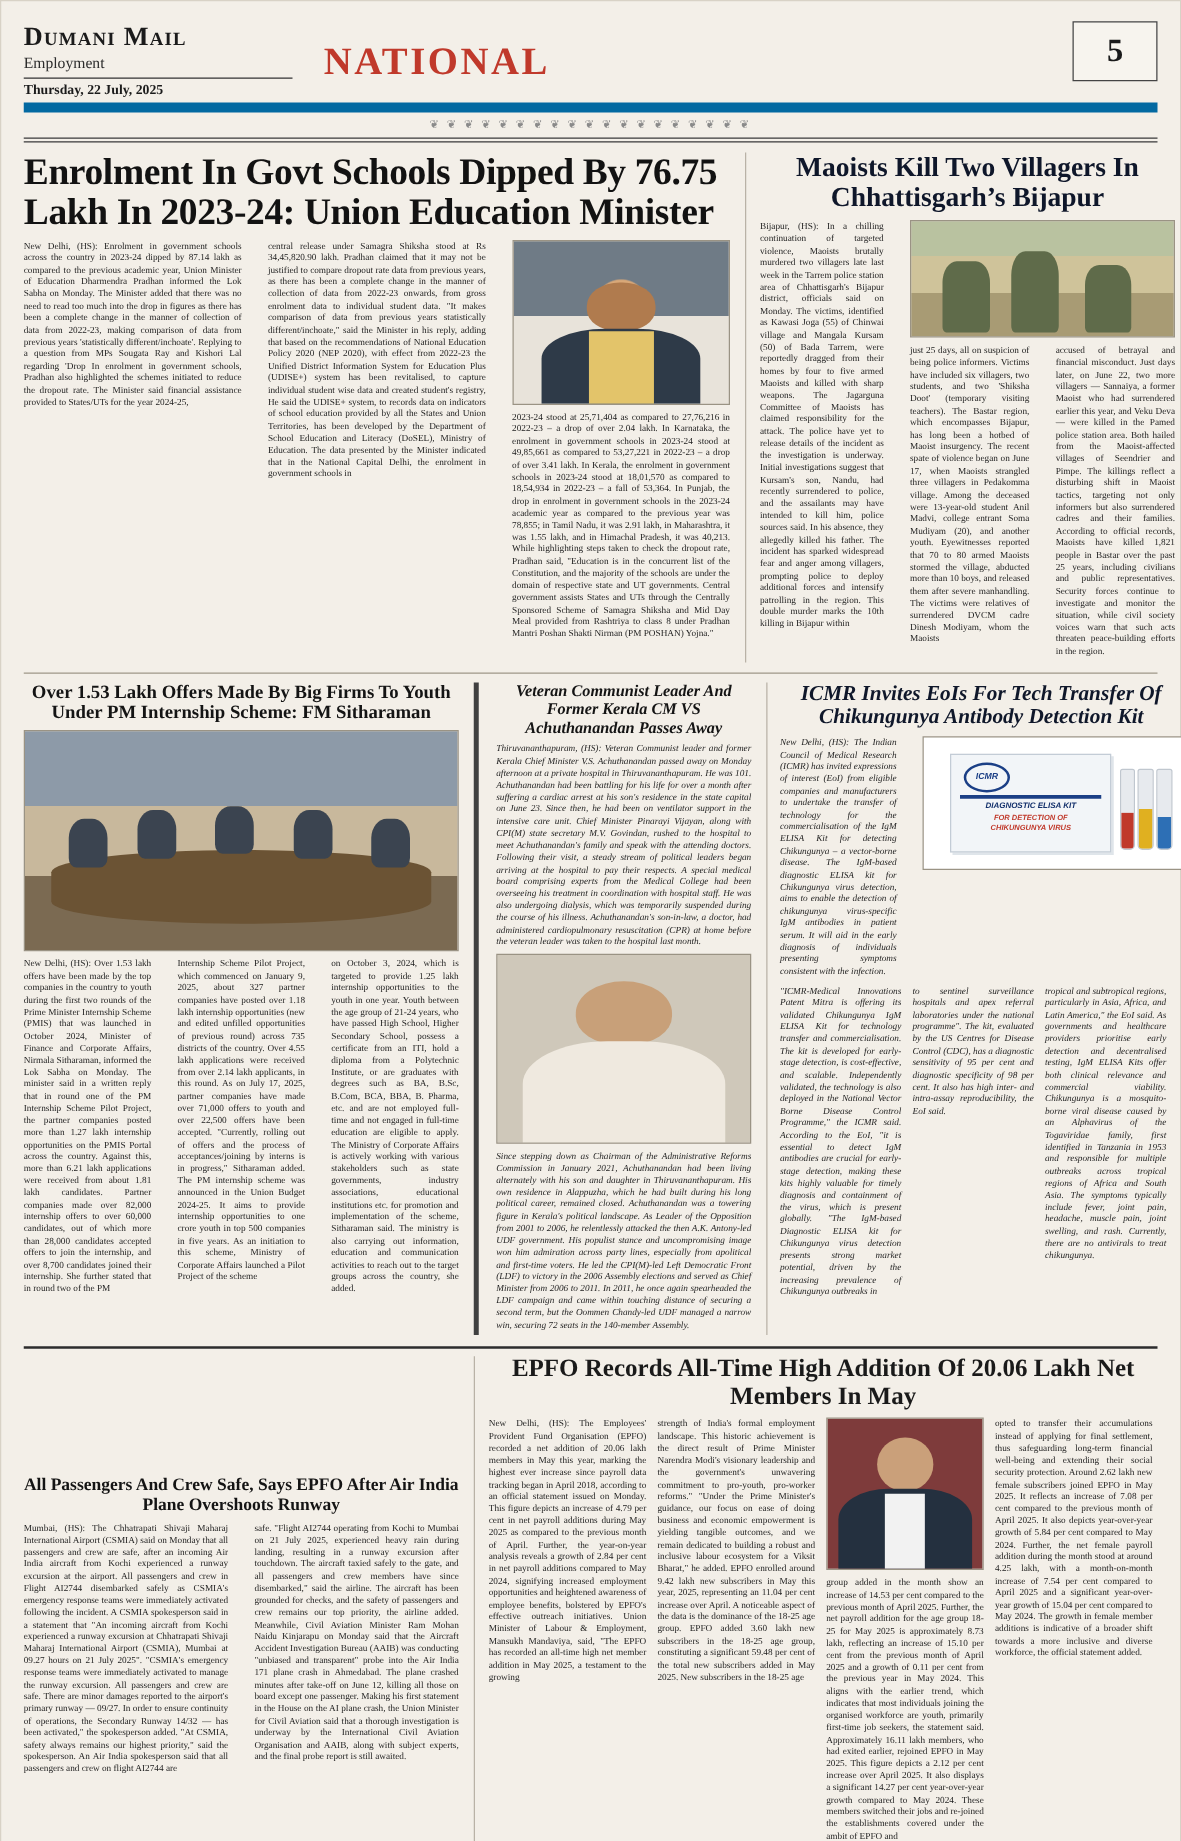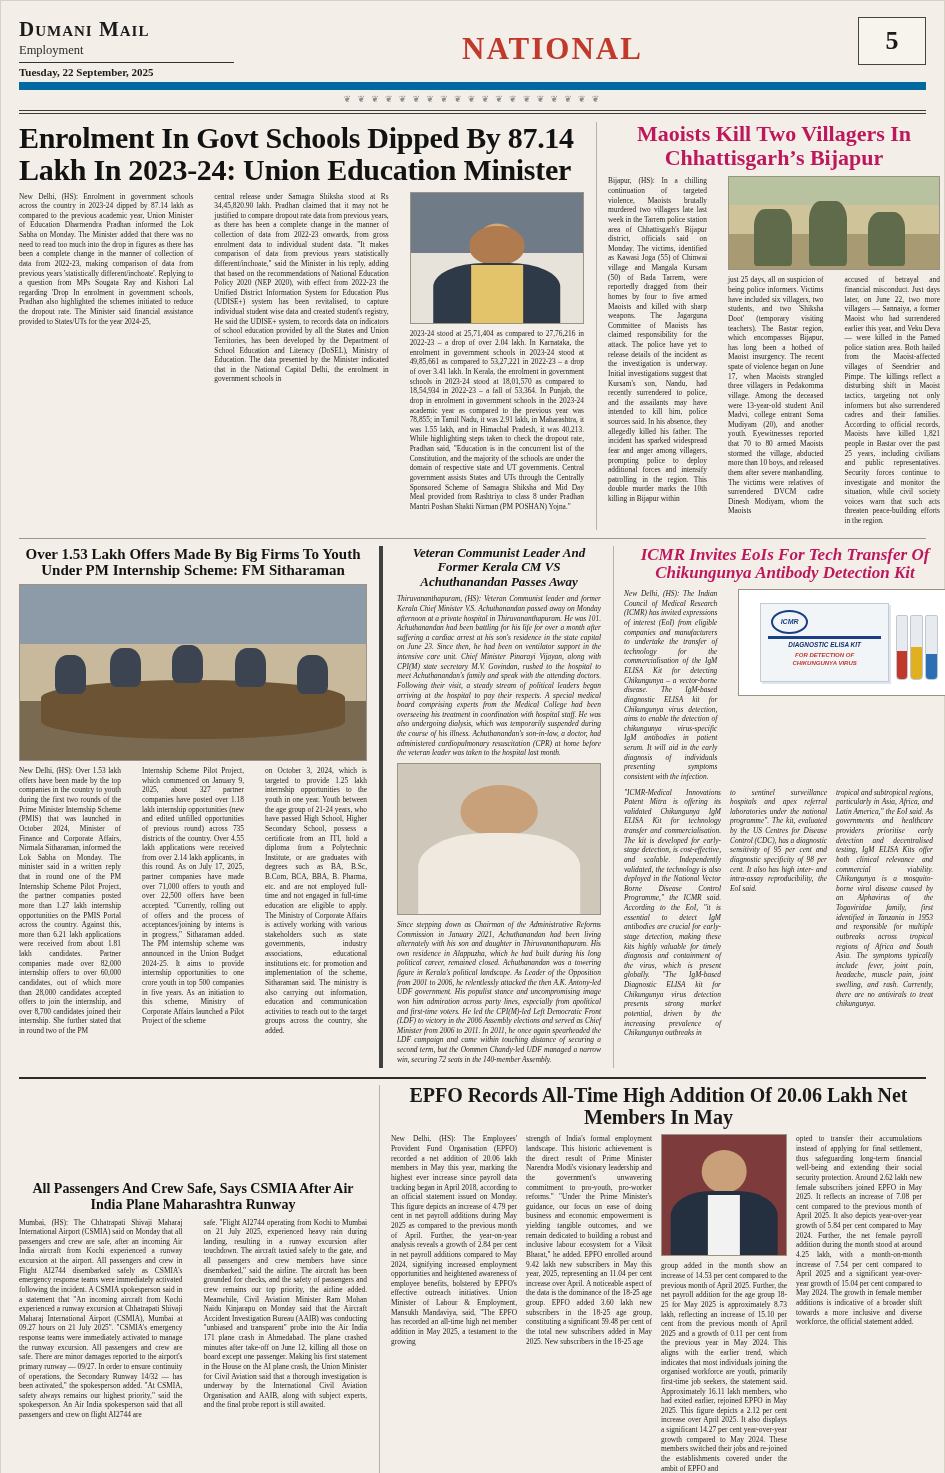--- a/index.html
+++ b/index.html
@@ -45,21 +45,20 @@
     margin:4px 0 3px 0;
     width:215px;
   }
   .mh-date{
     font-size:11px;
     font-weight:bold;
     color:#1b1b1b;
   }
   .mh-center{
     flex:1;
-    text-align:center;
     padding-top:14px;
   }
   .section-name{
     font-family:"Liberation Serif", serif;
     font-size:31px;
     font-weight:bold;
     letter-spacing:2px;
     color:#c0392b;
   }
   .mh-right{
@@ -105,21 +104,21 @@
     margin:0 0 6px 0;
     color:#121212;
   }
   .hl-2{
     font-family:"Liberation Serif", serif;
     font-weight:bold;
     font-size:22px;
     line-height:1.1;
     text-align:center;
     margin:0 0 6px 0;
-    color:#be185d;
+    color:#0f172a;
   }
   .hl-3{
     font-family:"Liberation Serif", serif;
     font-weight:bold;
     font-size:16px;
     line-height:1.12;
     text-align:center;
     margin:0 0 5px 0;
     color:#141414;
   }
@@ -265,36 +264,36 @@
 </head>
 <body>
 
 <div class="page">
 
   <div class="masthead">
     <div class="mh-left">
       <div class="mh-title">Dumani Mail</div>
       <div class="mh-city">Employment</div>
       <div class="mh-rule"></div>
-      <div class="mh-date">Tuesday, 22 September, 2025</div>
+      <div class="mh-date">Thursday, 22 July, 2025</div>
     </div>
     <div class="mh-center">
       <div class="section-name">NATIONAL</div>
     </div>
     <div class="mh-right">
       <div class="page-num-box">5</div>
     </div>
   </div>
   <div class="orn">❦ ❦ ❦ ❦ ❦ ❦ ❦ ❦ ❦ ❦ ❦ ❦ ❦ ❦ ❦ ❦ ❦ ❦ ❦</div>
   <div class="dbl-rule"></div>
 
   <div class="cols">
 
     <div class="col-left">
-      <h1 class="hl-main">Enrolment In Govt Schools Dipped By 87.14 Lakh In 2023-24: Union Education Minister</h1>
+      <h1 class="hl-main">Enrolment In Govt Schools Dipped By 76.75 Lakh In 2023-24: Union Education Minister</h1>
       <div class="body3">
         <div class="c w3">
           <p>New Delhi, (HS): Enrolment in government schools across the country in 2023-24 dipped by 87.14 lakh as compared to the previous academic year, Union Minister of Education Dharmendra Pradhan informed the Lok Sabha on Monday. The Minister added that there was no need to read too much into the drop in figures as there has been a complete change in the manner of collection of data from 2022-23, making comparison of data from previous years 'statistically different/inchoate'. Replying to a question from MPs Sougata Ray and Kishori Lal regarding 'Drop In enrolment in government schools, Pradhan also highlighted the schemes initiated to reduce the dropout rate. The Minister said financial assistance provided to States/UTs for the year 2024-25,</p>
         </div>
         <div class="c w3">
           <p>central release under Samagra Shiksha stood at Rs 34,45,820.90 lakh. Pradhan claimed that it may not be justified to compare dropout rate data from previous years, as there has been a complete change in the manner of collection of data from 2022-23 onwards, from gross enrolment data to individual student data. "It makes comparison of data from previous years statistically different/inchoate," said the Minister in his reply, adding that based on the recommendations of National Education Policy 2020 (NEP 2020), with effect from 2022-23 the Unified District Information System for Education Plus (UDISE+) system has been revitalised, to capture individual student wise data and created student's registry, He said the UDISE+ system, to records data on indicators of school education provided by all the States and Union Territories, has been developed by the Department of School Education and Literacy (DoSEL), Ministry of Education. The data presented by the Minister indicated that in the National Capital Delhi, the enrolment in government schools in</p>
         </div>
         <div class="w3">
           <div class="photo ph-minister" style="height:130px;margin-bottom:5px;">
             <div class="head"></div>
@@ -415,21 +414,21 @@
       </div>
     </div>
   </div>
 
   <div class="wide-rule"></div>
 
   <div class="cols">
 
     <div style="width:348px;">
       <div style="height:96px;"></div>
-      <h2 class="hl-3" style="font-size:14px;">All Passengers And Crew Safe, Says CSMIA After Air India Plane Maharashtra Runway</h2>
+      <h2 class="hl-3" style="font-size:14px;">All Passengers And Crew Safe, Says EPFO After Air India Plane Overshoots Runway</h2>
       <div class="body3">
         <div class="c" style="width:168px;">
           <p>Mumbai, (HS): The Chhatrapati Shivaji Maharaj International Airport (CSMIA) said on Monday that all passengers and crew are safe, after an incoming Air India aircraft from Kochi experienced a runway excursion at the airport. All passengers and crew in Flight AI2744 disembarked safely as CSMIA's emergency response teams were immediately activated following the incident. A CSMIA spokesperson said in a statement that "An incoming aircraft from Kochi experienced a runway excursion at Chhatrapati Shivaji Maharaj International Airport (CSMIA), Mumbai at 09.27 hours on 21 July 2025". "CSMIA's emergency response teams were immediately activated to manage the runway excursion. All passengers and crew are safe. There are minor damages reported to the airport's primary runway — 09/27. In order to ensure continuity of operations, the Secondary Runway 14/32 — has been activated," the spokesperson added. "At CSMIA, safety always remains our highest priority," said the spokesperson. An Air India spokesperson said that all passengers and crew on flight AI2744 are</p>
         </div>
         <div class="c" style="width:168px;">
           <p>safe. "Flight AI2744 operating from Kochi to Mumbai on 21 July 2025, experienced heavy rain during landing, resulting in a runway excursion after touchdown. The aircraft taxied safely to the gate, and all passengers and crew members have since disembarked," said the airline. The aircraft has been grounded for checks, and the safety of passengers and crew remains our top priority, the airline added. Meanwhile, Civil Aviation Minister Ram Mohan Naidu Kinjarapu on Monday said that the Aircraft Accident Investigation Bureau (AAIB) was conducting "unbiased and transparent" probe into the Air India 171 plane crash in Ahmedabad. The plane crashed minutes after take-off on June 12, killing all those on board except one passenger. Making his first statement in the House on the AI plane crash, the Union Minister for Civil Aviation said that a thorough investigation is underway by the International Civil Aviation Organisation and AAIB, along with subject experts, and the final probe report is still awaited.</p>
         </div>
       </div>
     </div>
 

